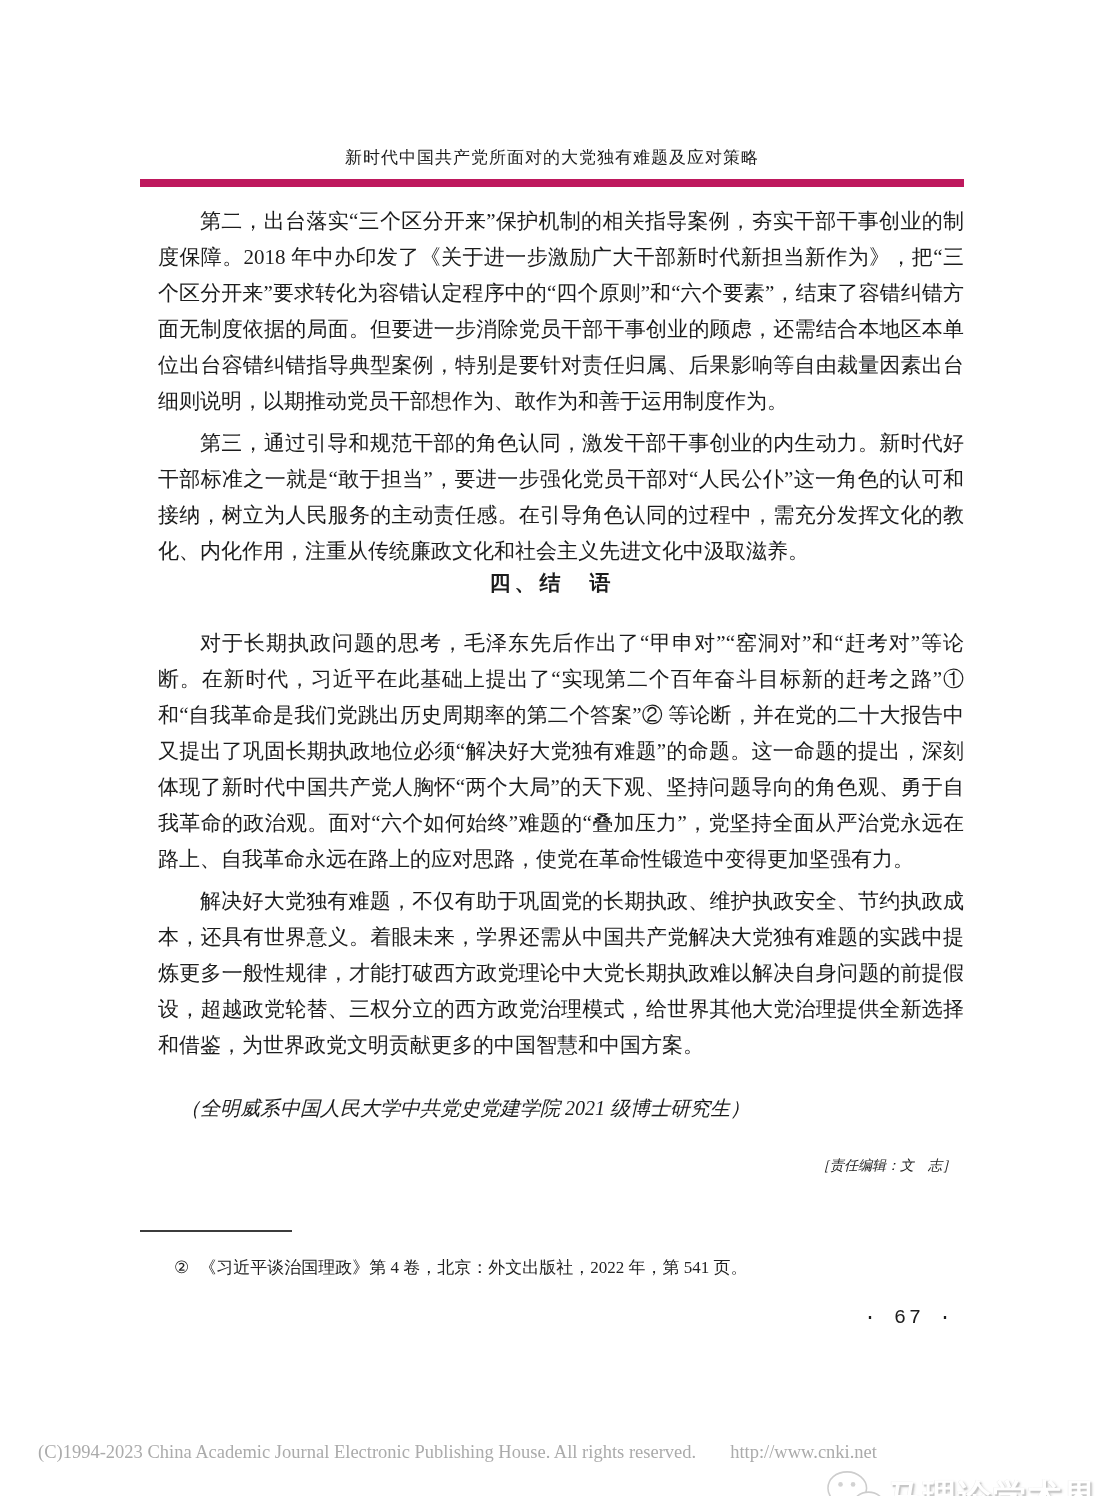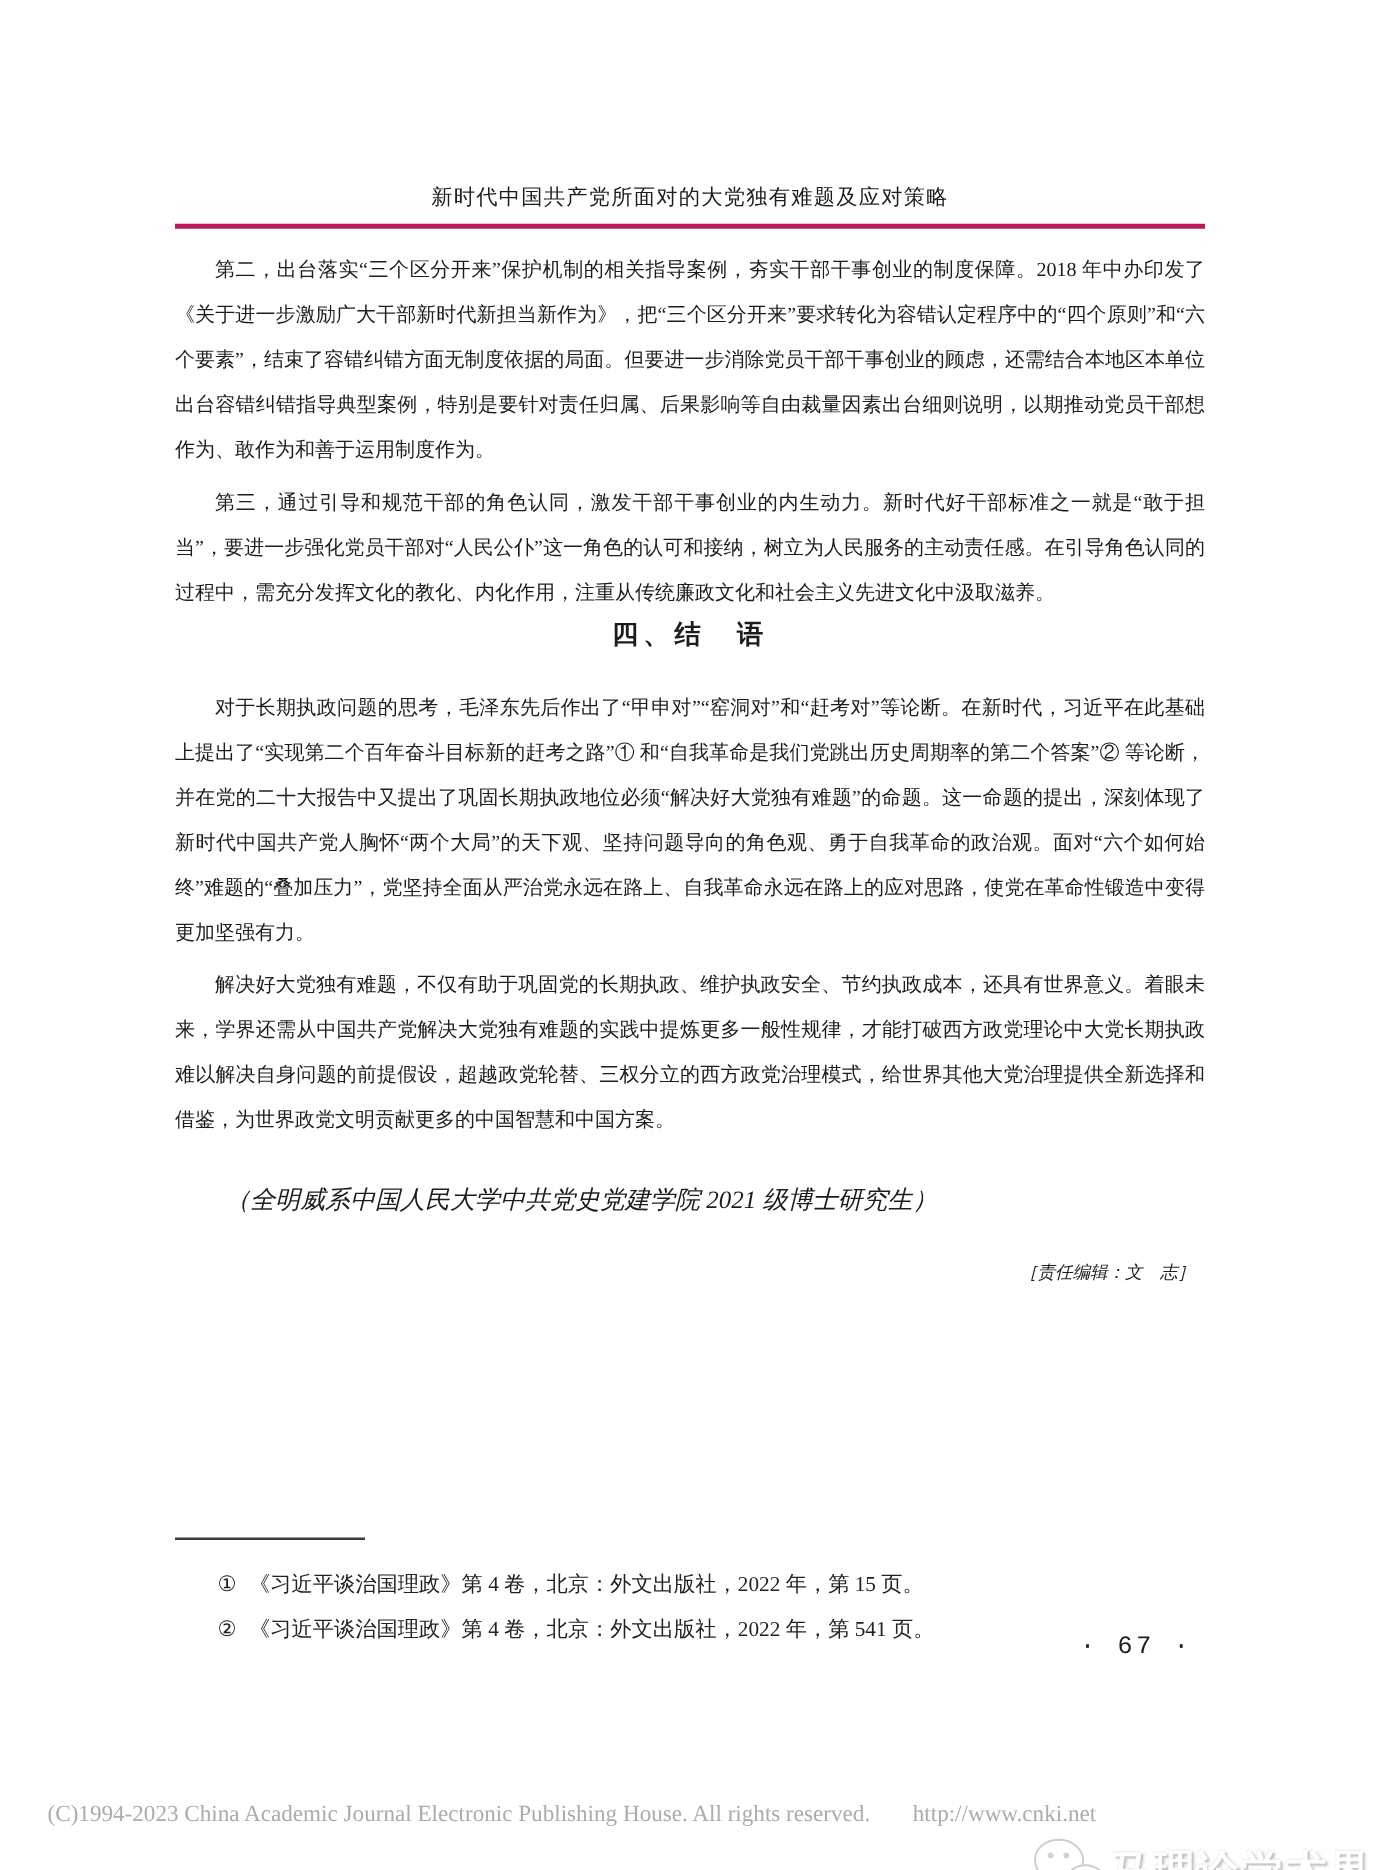--- a/index.html
+++ b/index.html
@@ -16,28 +16,29 @@
   .content {
     position:absolute;
     left:140px; top:146px;
     width:824px;
   }
   .running-title {
     text-align:center;
     font-size:17px;
     letter-spacing:1px;
     padding-bottom:10px;
-    border-bottom:4px solid #be185d;
+    border-bottom:8px solid #be185d;
   }
   .para {
-    font-size:16px;
+    font-size:21px;
     line-height:36px;
     text-align:justify;
     text-indent:2em;
     margin-top:6px;
+    margin-left:18px;
   }
   .para.first { margin-top:16px; }
   .section-heading {
     font-size:21px;
     font-weight:bold;
     text-align:center;
     letter-spacing:4px;
     margin-bottom:28px;
   }
   .author-note {
@@ -125,23 +126,20 @@
 
     <p class="author-note">（全明威系中国人民大学中共党史党建学院 2021 级博士研究生）</p>
 
     <p class="editor-note">［责任编辑：文　志］</p>
 
   </div>
 
   <div class="footnotes">
     <div class="fn-rule"></div>
     <div class="fn-item">
-      <span class="fn-marker">①</span><span>《习近平谈治国理政》第 4 卷，北京：外文出版社，2022 年，第 15 页。</span>
-    </div>
-    <div class="fn-item">
       <span class="fn-marker">②</span><span>《习近平谈治国理政》第 4 卷，北京：外文出版社，2022 年，第 541 页。</span>
     </div>
   </div>
 
   <div class="page-number">· 67 ·</div>
 
   <div class="footer">
     <span>(C)1994-2023 China Academic Journal Electronic Publishing House. All rights reserved.</span><span class="footer-url">http://www.cnki.net</span>
   </div>
 

